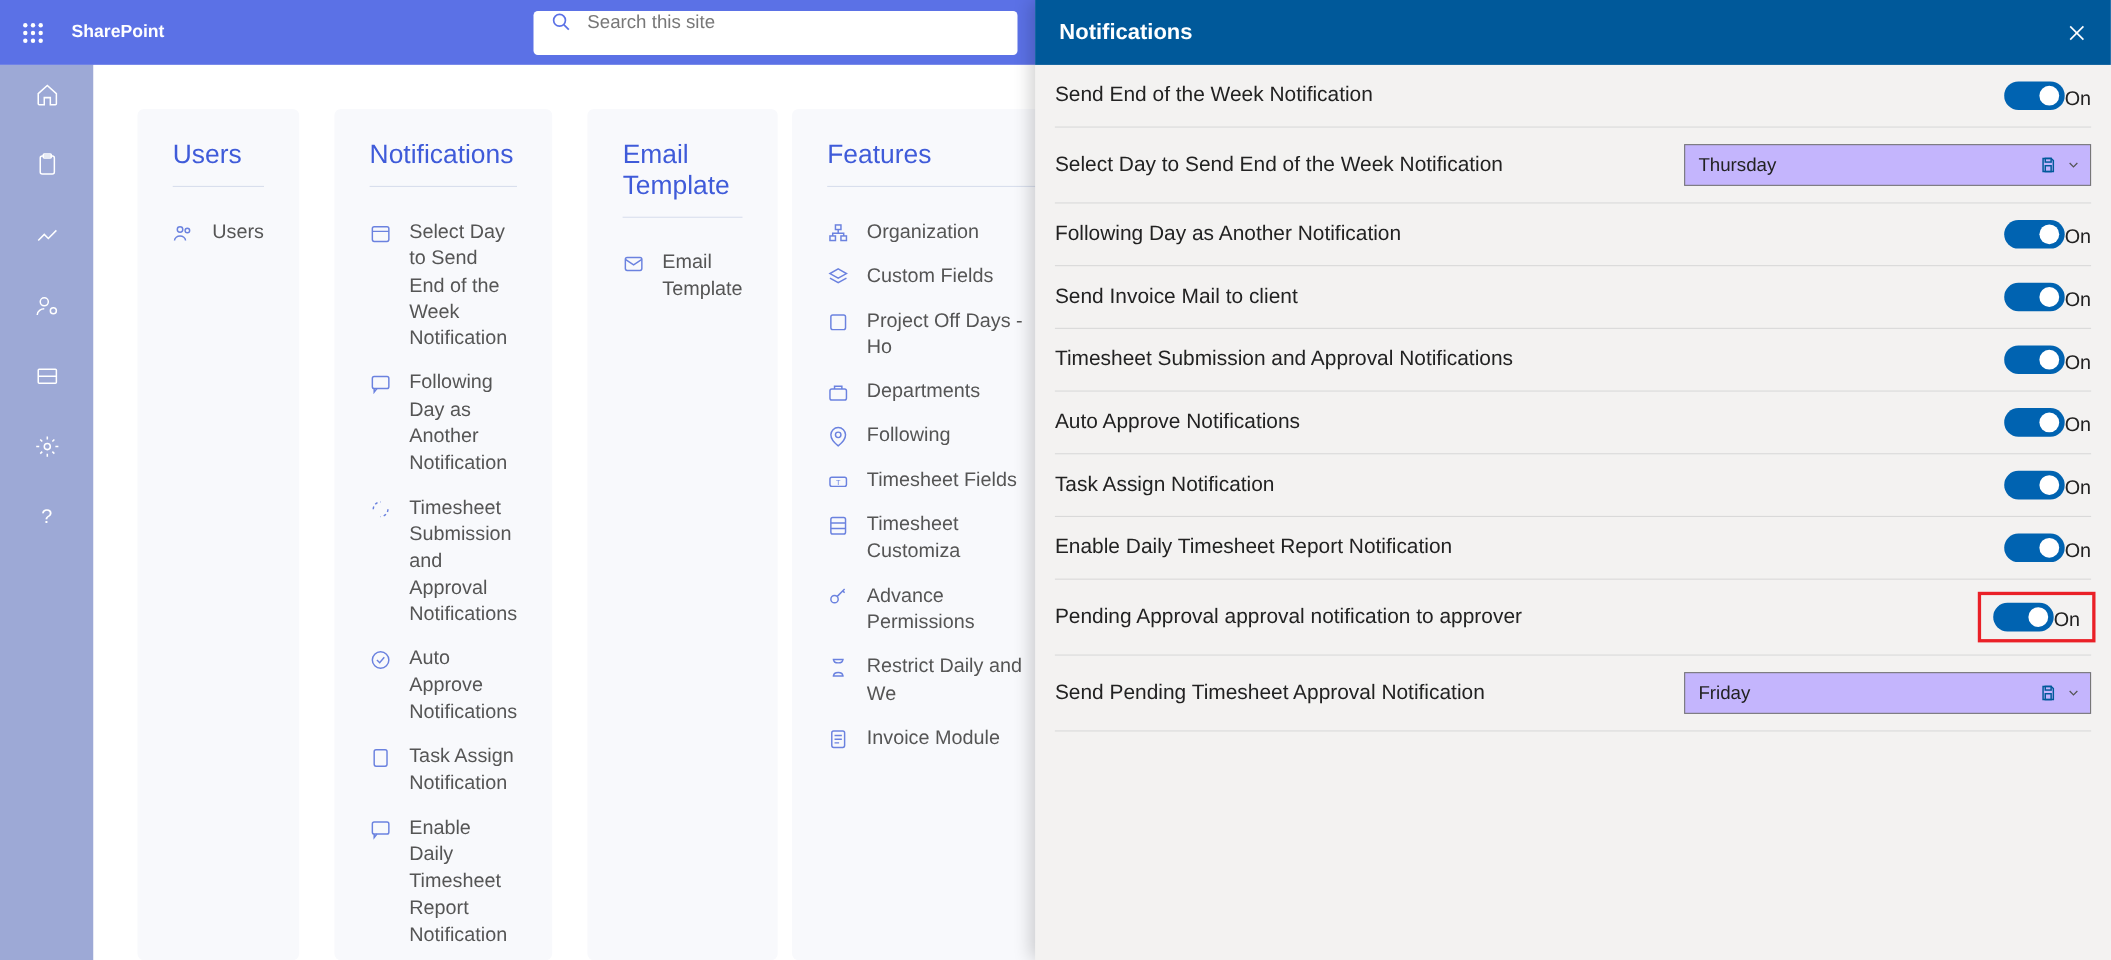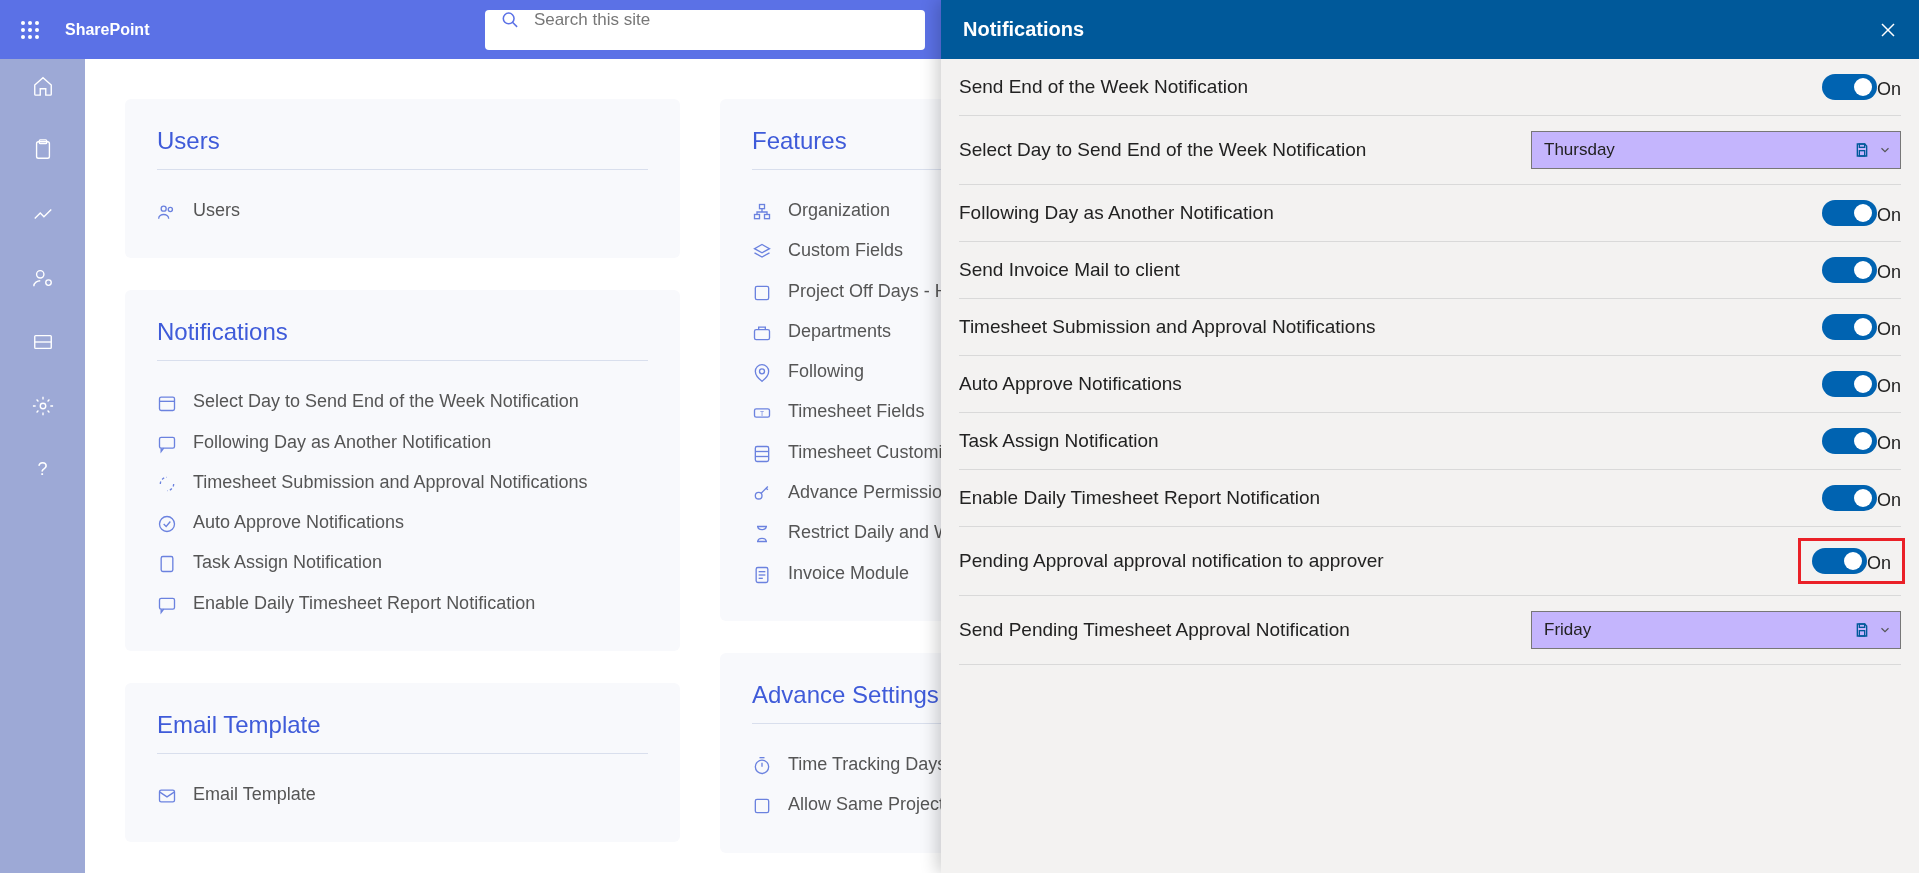--- a/index.html
+++ b/index.html
@@ -8,21 +8,21 @@
     .waf{width:59px;display:flex;align-items:center;justify-content:center}
     .brand{font-size:16px;font-weight:700;padding:0 18px 0 6px}
     .src{flex:0 0 440px;margin-left:318px}
     .src-in{background:#fff;border-radius:4px;height:40px;display:flex;align-items:flex-start;padding:0 16px}
     .src-in svg{margin-right:14px}
     .src-in input{border:0;outline:0;font-size:17px;color:#555;width:100%}
     .side{position:absolute;left:0;top:59px;bottom:0;width:85px;background:#9DA9D6;display:flex;flex-direction:column;align-items:center;padding-top:16px;gap:42px}
     .side svg{fill:none;stroke:#fff;stroke-width:1.5}
     .side .q{color:#fff;font-size:18px}
     .main{position:absolute;left:85px;top:59px;right:0;bottom:0;background:#fff;padding:40px 40px 0 40px;display:flex;gap:40px;overflow:hidden}
-    .col{width:555px;display:flex;flex-direction:column;gap:32px}
+    .col{width:555px;display:flex;flex-direction:row;gap:32px}
     .card{background:#F8F9FC;border-radius:6px;padding:28px 32px}
     .card h2{color:#3F5BD9;font-weight:400;font-size:24px;border-bottom:1px solid #D9DFED;padding-bottom:14px;margin-bottom:20px}
     .row{display:flex;align-items:flex-start;gap:16px;padding:8px 0}
     .row svg{flex:0 0 20px;stroke:#6B82DF;fill:none;stroke-width:1.6;margin-top:4px}
     .row span{color:#555;font-size:18px;line-height:1.35}
     .panel{position:absolute;right:0;top:0;width:978px;height:100%;background:#F3F2F1;box-shadow:-4px 0 16px rgba(0,0,0,.2);display:flex;flex-direction:column;z-index:5}
     .pbar{height:59px;background:#00599A;color:#fff;display:flex;align-items:center;justify-content:space-between;padding:0 22px;font-size:20px;font-weight:600}
     .pbar svg{stroke:#fff;cursor:pointer}
     .pbody{flex:1;overflow-y:auto;padding:0 18px}
     .prow{display:flex;align-items:center;justify-content:space-between;border-bottom:1px solid #D9D9D9;padding:15px 0}

